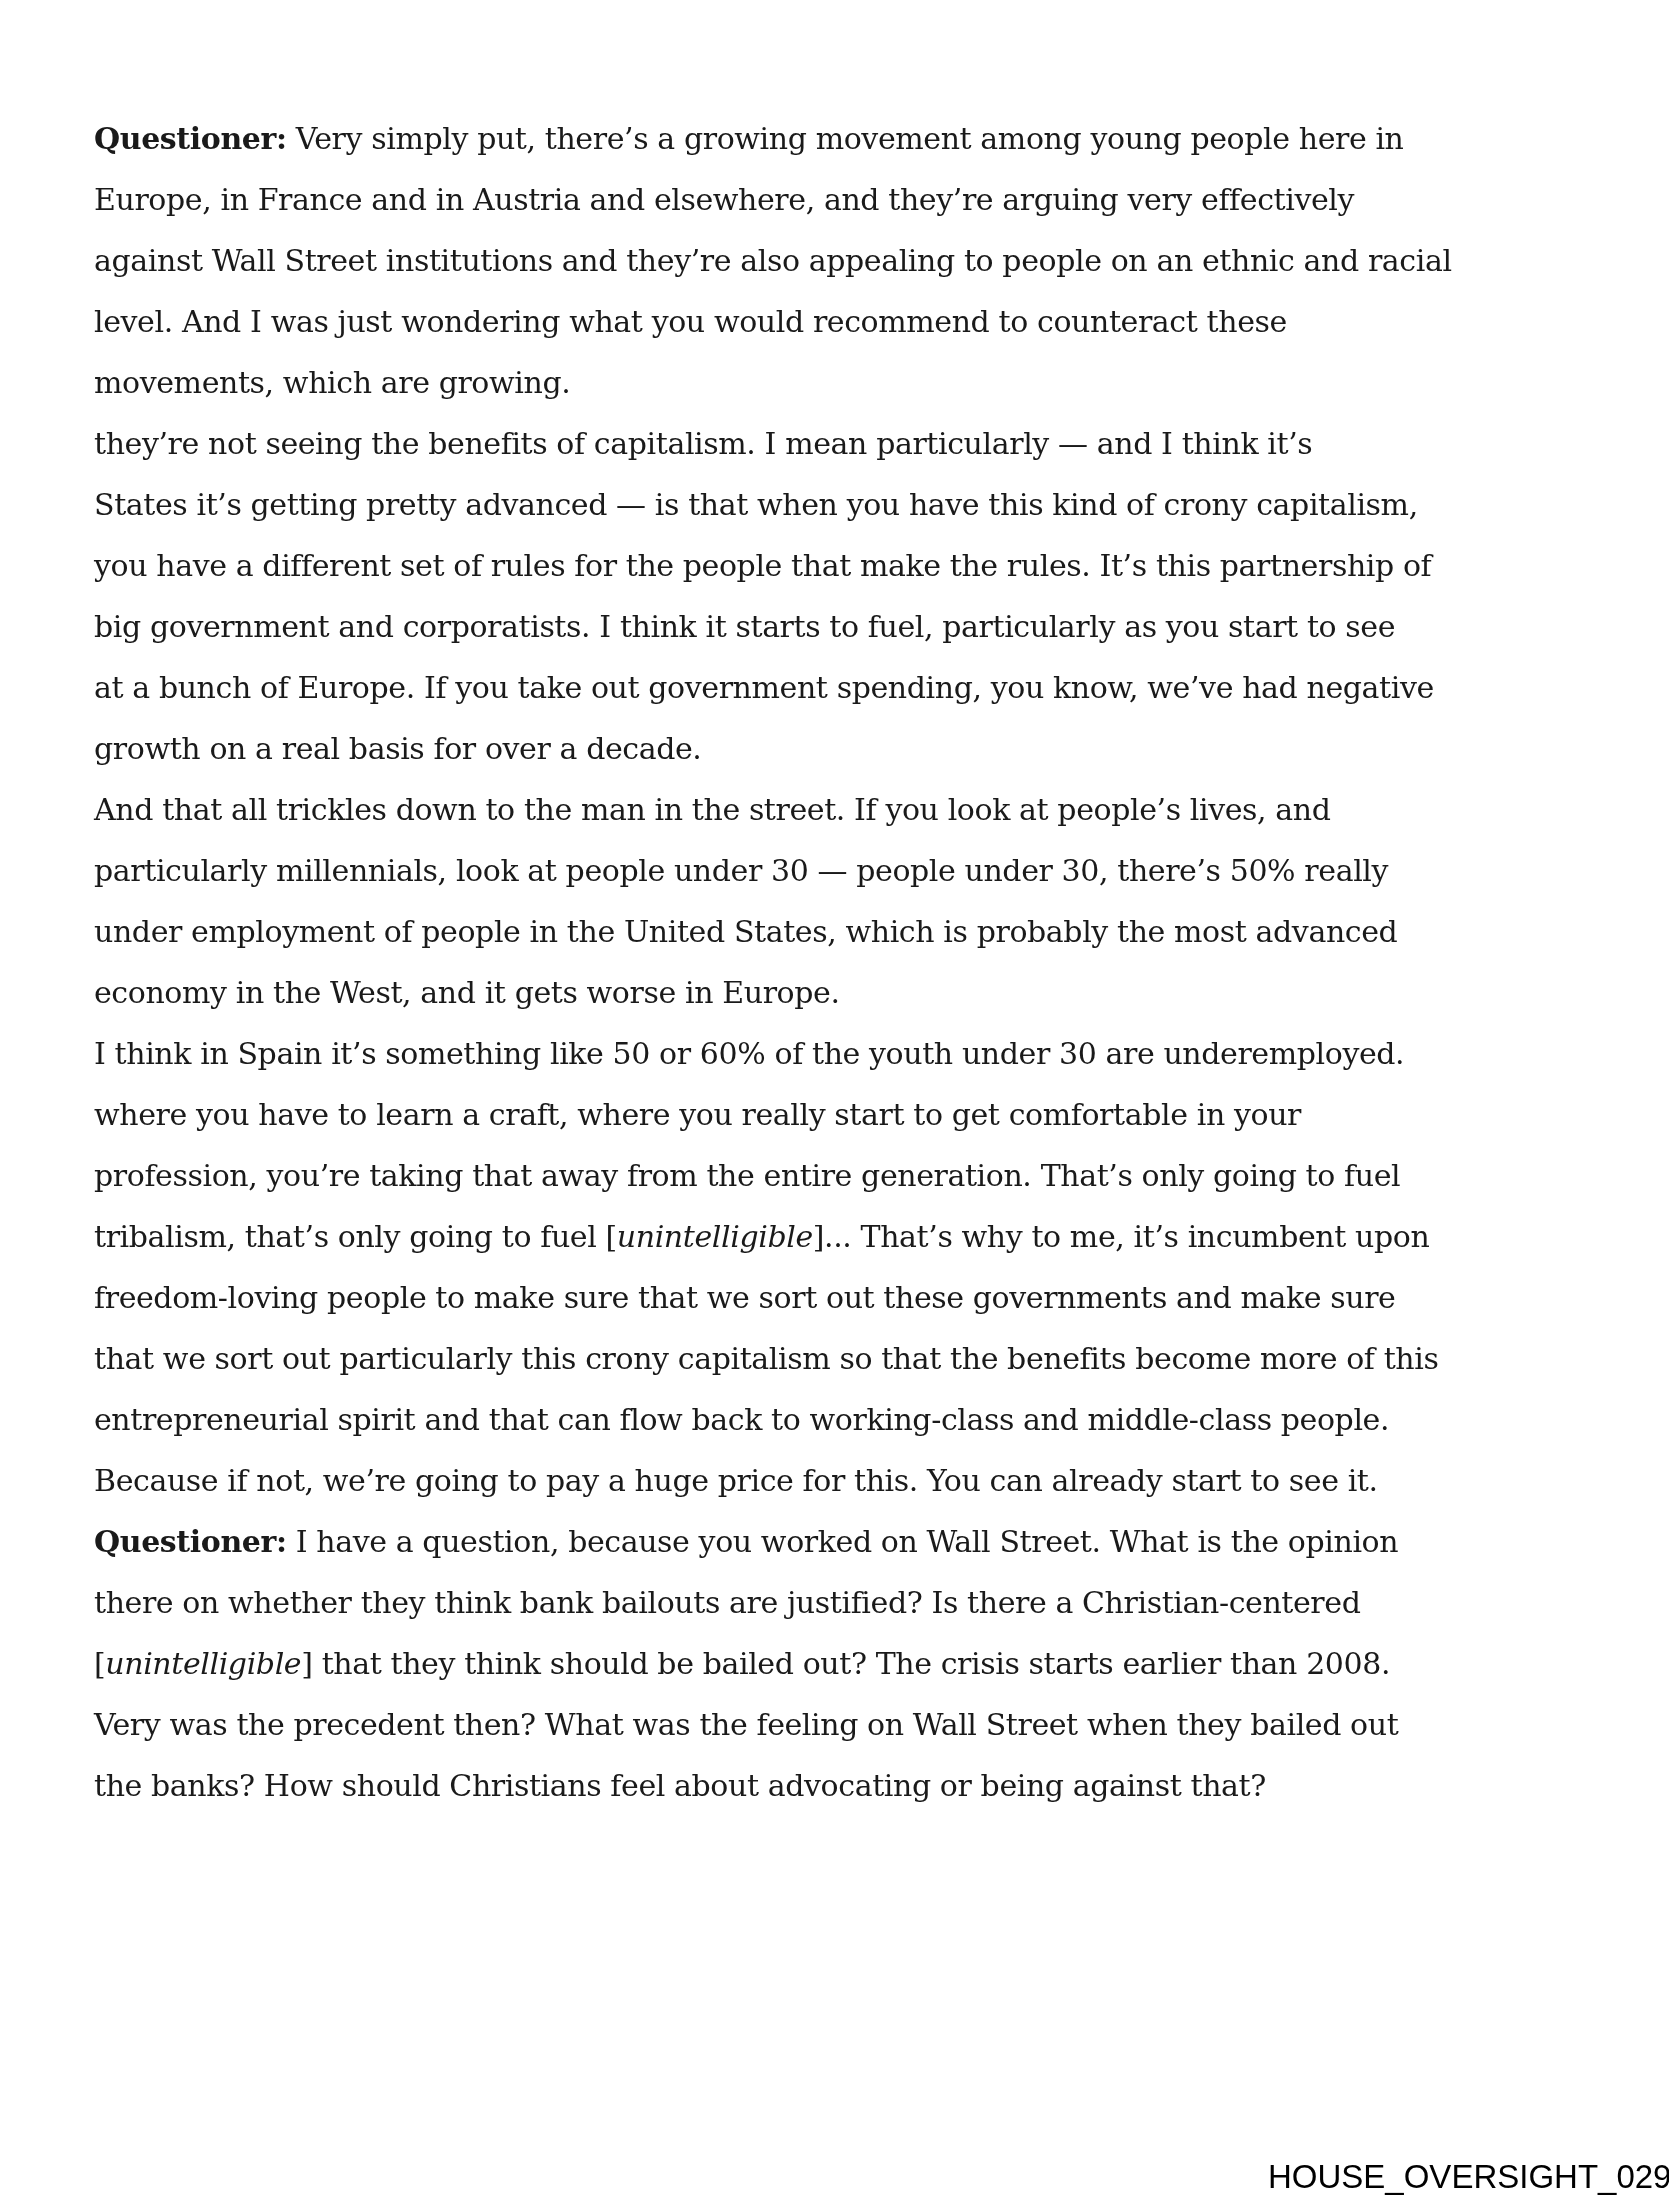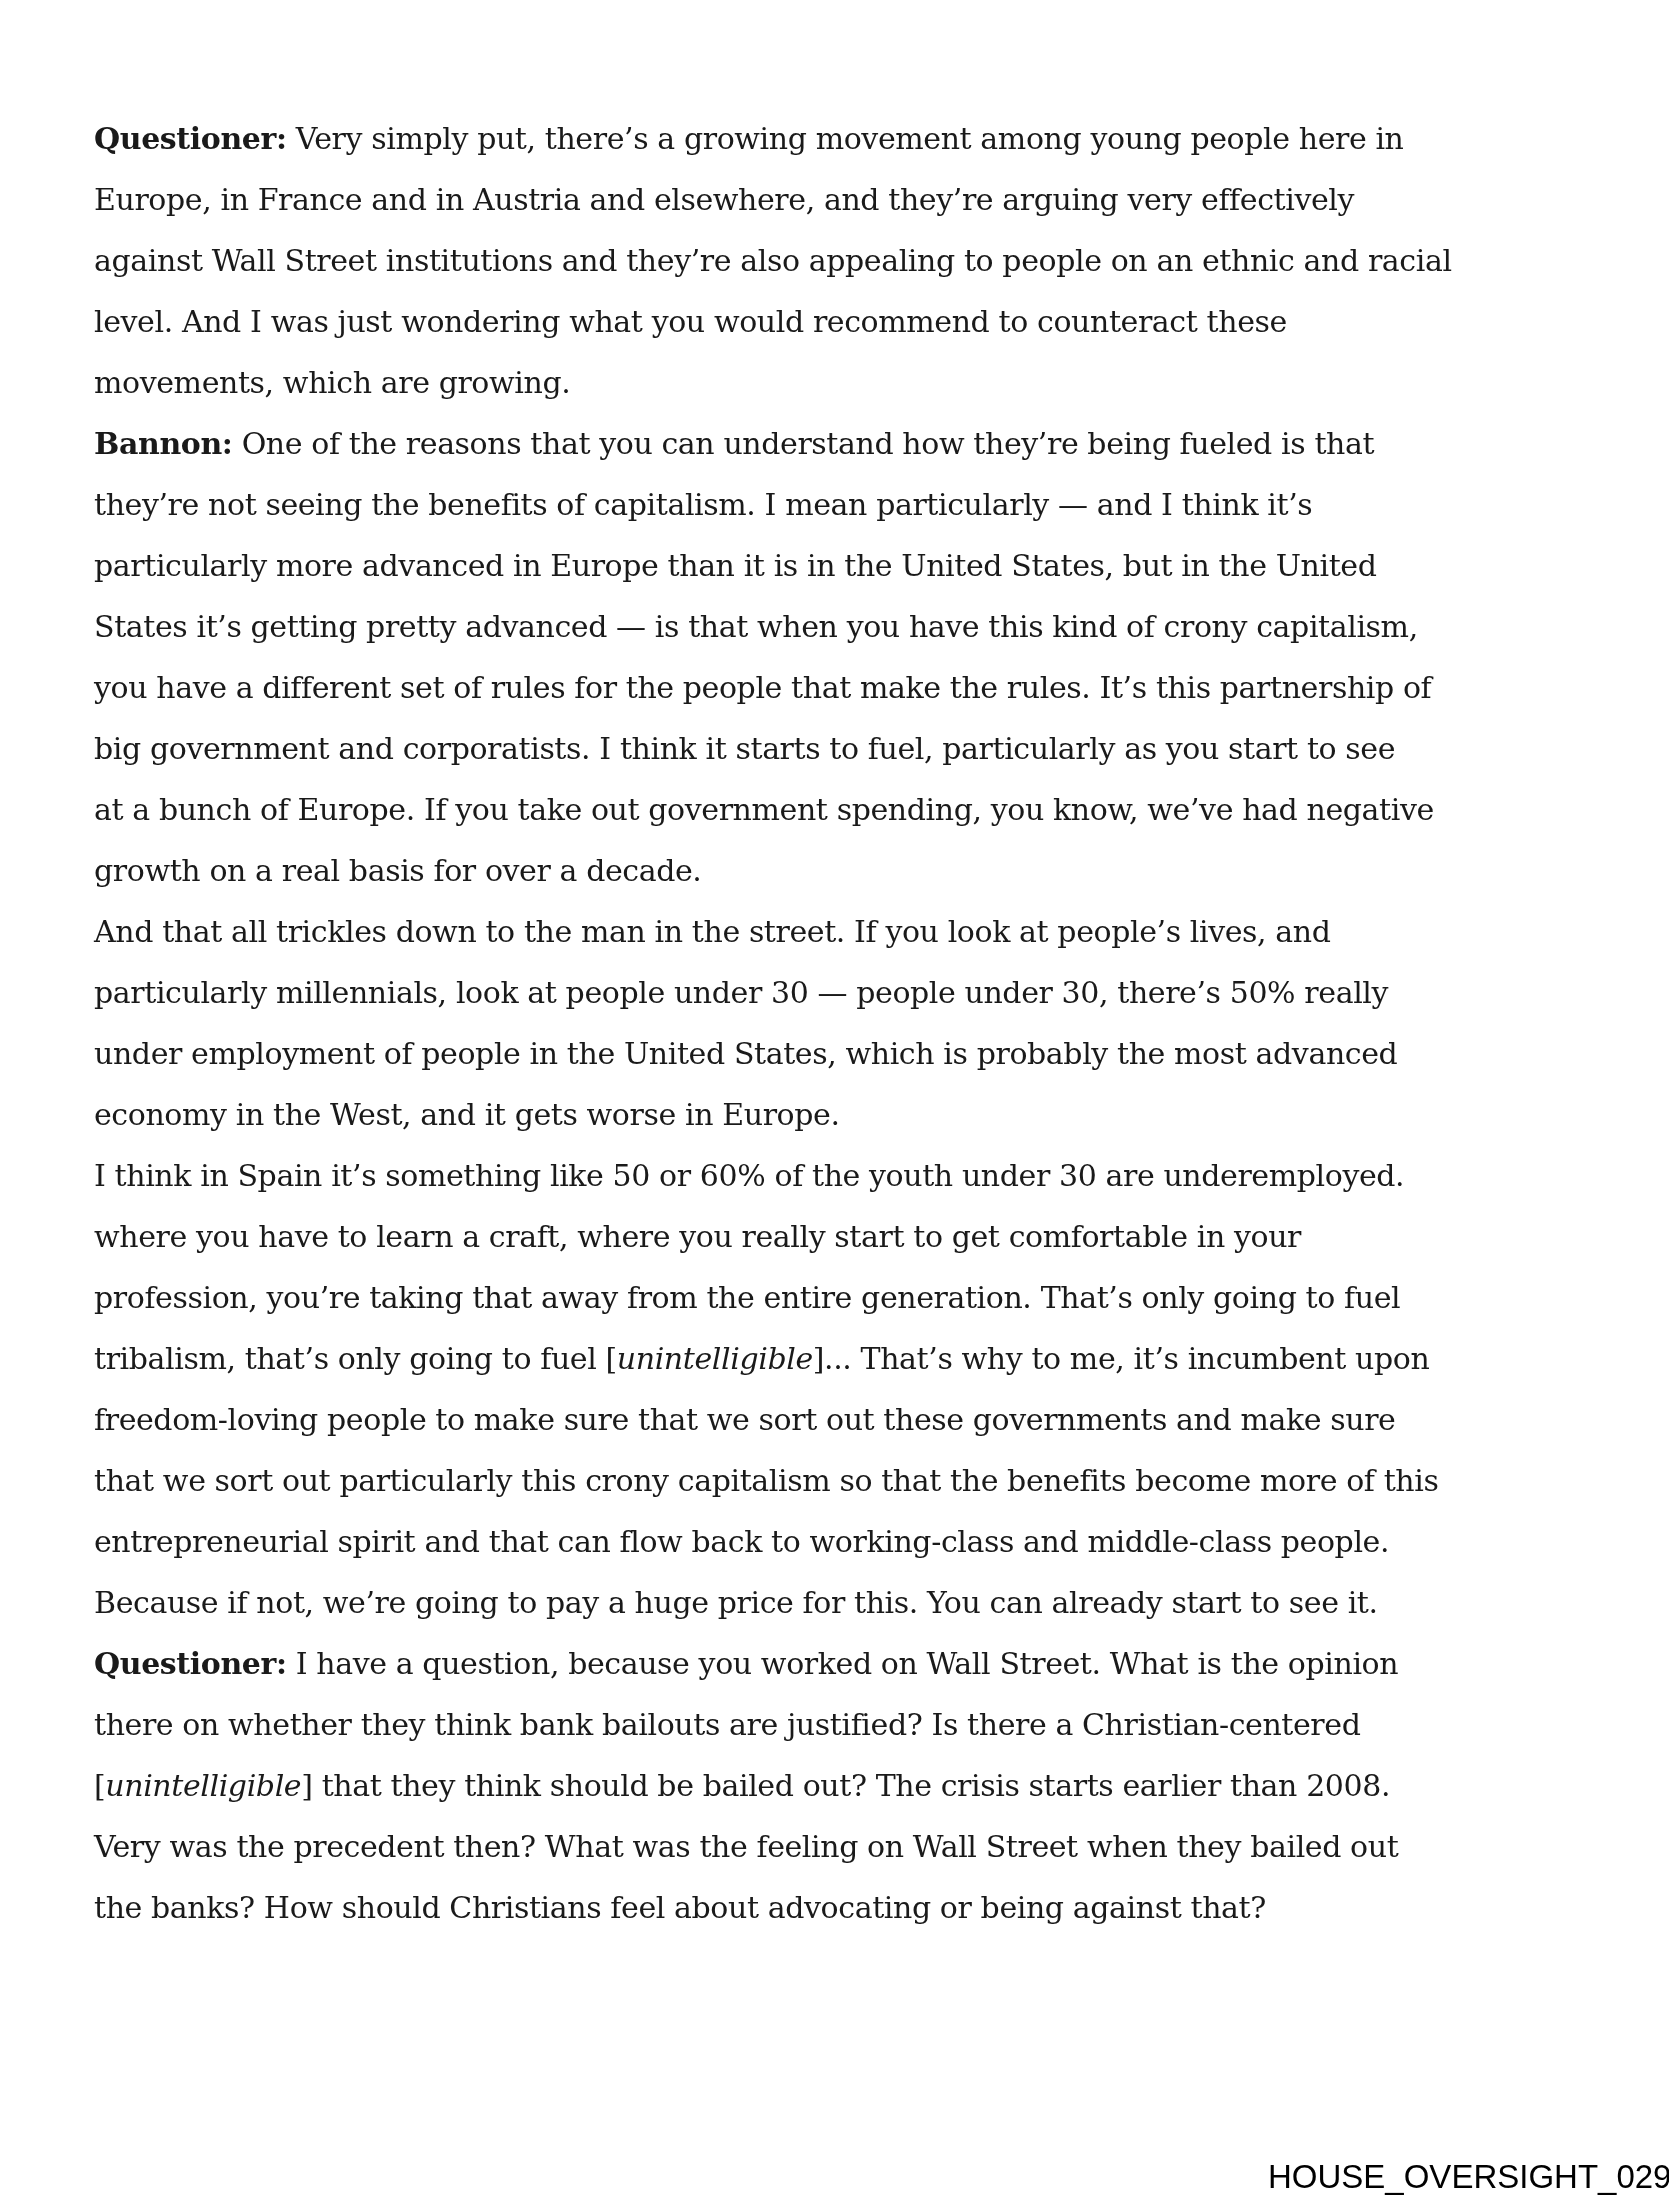--- a/index.html
+++ b/index.html
@@ -52,23 +52,21 @@
 
   <div>
     <div class="line"><span class="speaker">Questioner:</span> <span>Very simply put, there’s a growing movement among young people here in</span></div>
     <div class="line"><span>Europe, in France and in Austria and elsewhere, and they’re arguing very effectively</span></div>
     <div class="line"><span>against Wall Street institutions and they’re also appealing to people on an ethnic and racial</span></div>
     <div class="line"><span>level. And I was just wondering what you would recommend to counteract these</span></div>
     <div class="line"><span>movements, which are growing.</span></div>
   </div>
 
   <div>
-    <div class="line"><span class="speaker">Bannon:</span> <span>One of the reasons that you can understand how they’re being fueled is that</span></div>
     <div class="line"><span>they’re not seeing the benefits of capitalism. I mean particularly — and I think it’s</span></div>
-    <div class="line"><span>particularly more advanced in Europe than it is in the United States, but in the United</span></div>
     <div class="line"><span>States it’s getting pretty advanced — is that when you have this kind of crony capitalism,</span></div>
     <div class="line"><span>you have a different set of rules for the people that make the rules. It’s this partnership of</span></div>
     <div class="line"><span>big government and corporatists. I think it starts to fuel, particularly as you start to see</span></div>
     <div class="line"><span>at a bunch of Europe. If you take out government spending, you know, we’ve had negative</span></div>
     <div class="line"><span>growth on a real basis for over a decade.</span></div>
     <div class="line"><span>And that all trickles down to the man in the street. If you look at people’s lives, and</span></div>
     <div class="line"><span>particularly millennials, look at people under 30 — people under 30, there’s 50% really</span></div>
     <div class="line"><span>under employment of people in the United States, which is probably the most advanced</span></div>
     <div class="line"><span>economy in the West, and it gets worse in Europe.</span></div>
     <div class="line"><span>I think in Spain it’s something like 50 or 60% of the youth under 30 are underemployed.</span></div>

